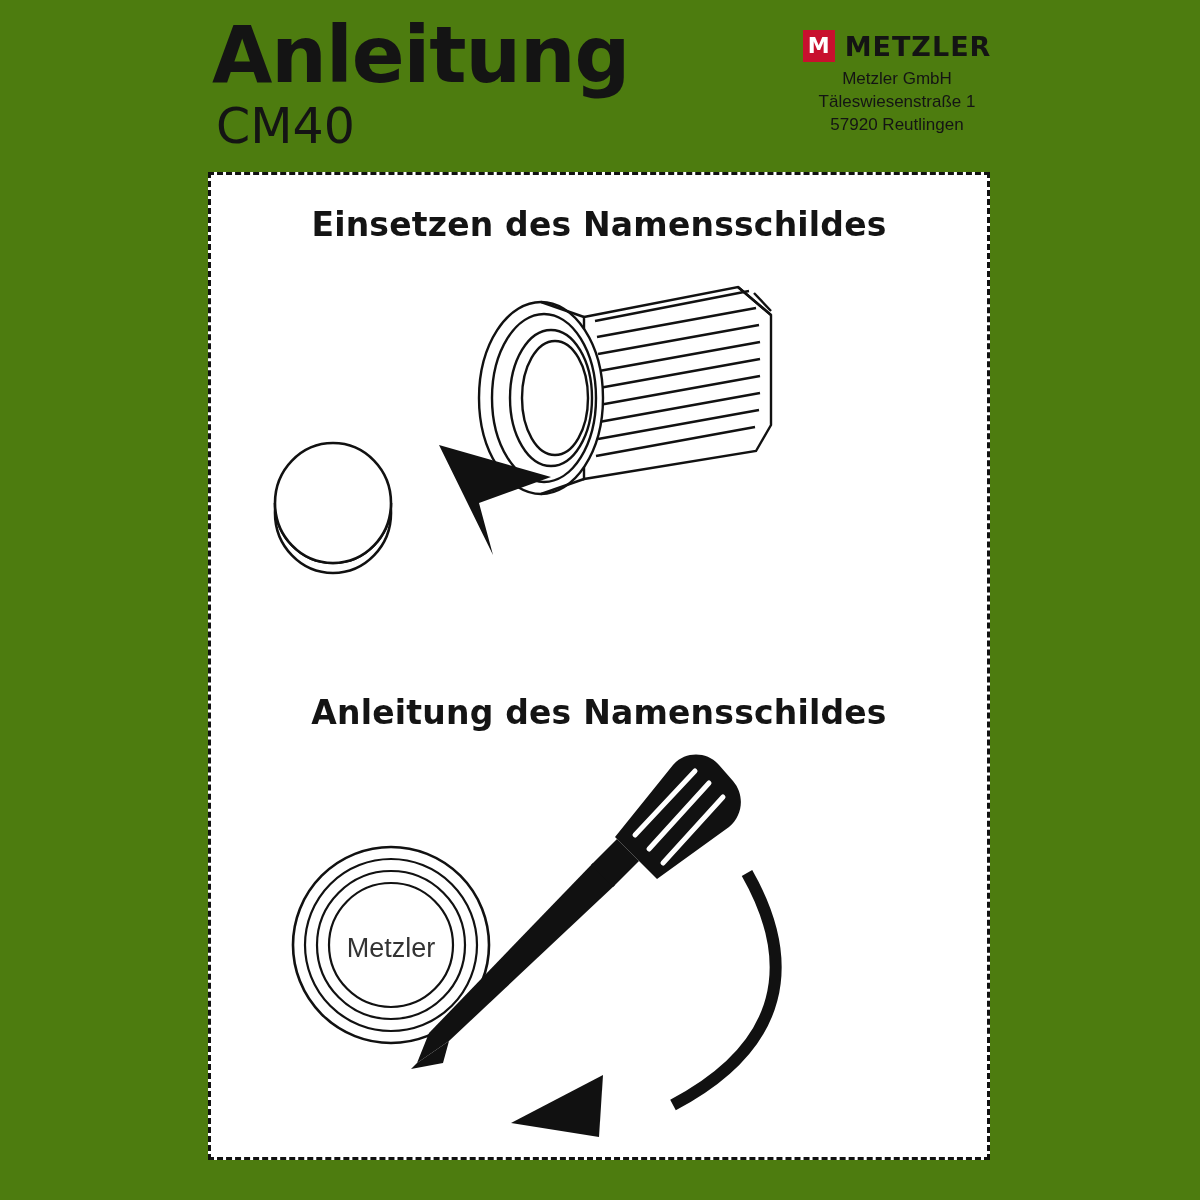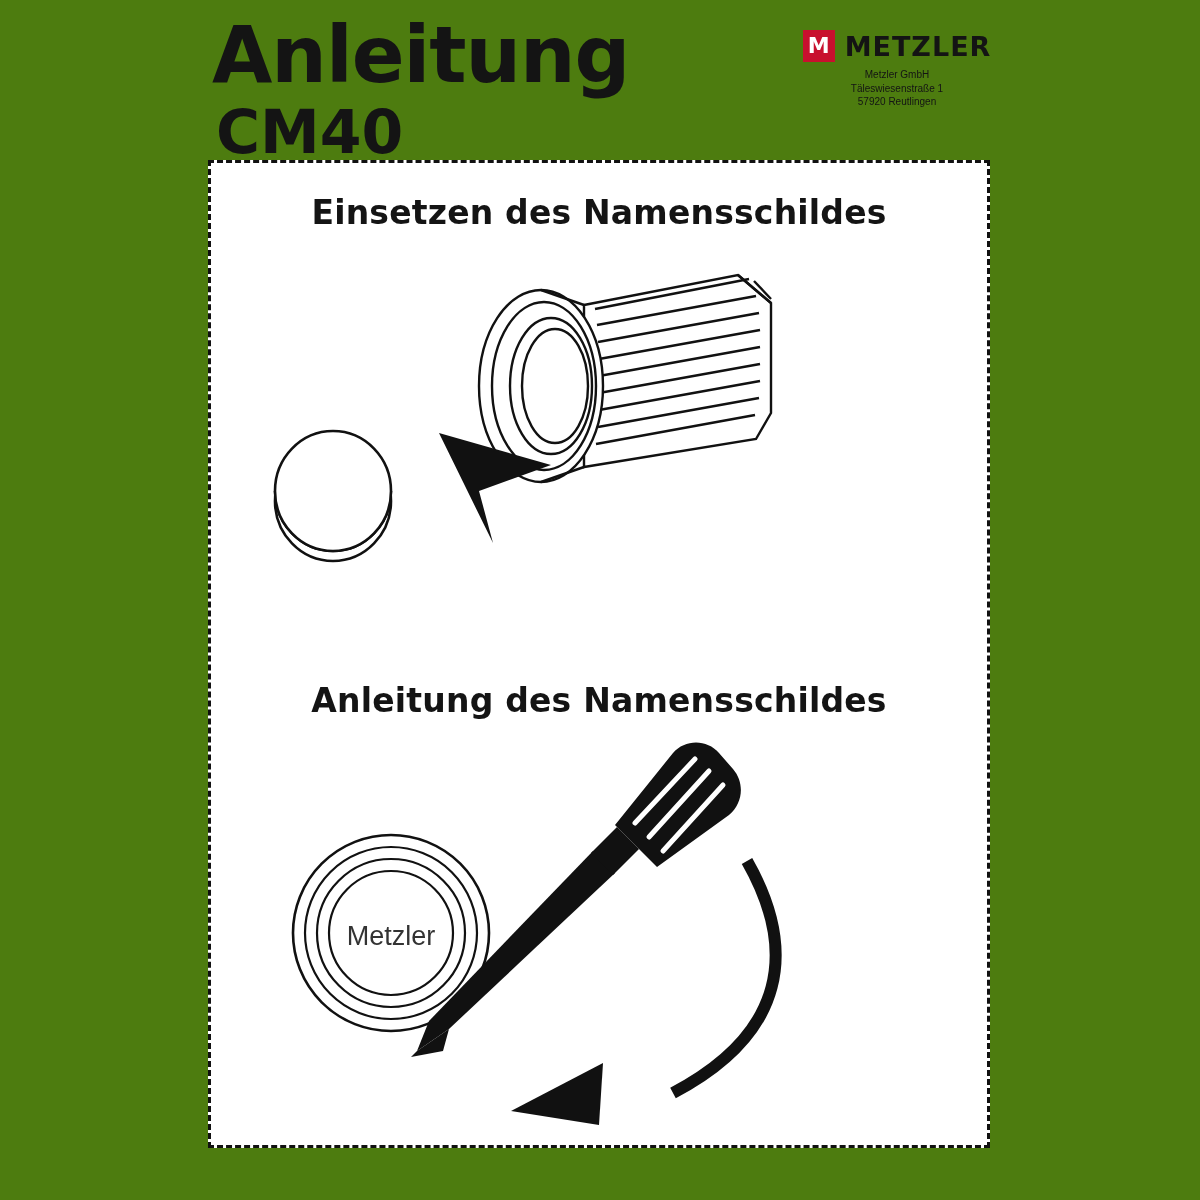--- a/index.html
+++ b/index.html
@@ -39,22 +39,22 @@
     font-family: "DejaVu Sans", sans-serif;
     font-weight: bold;
     font-size: 78px;
     letter-spacing: -1px;
     line-height: 0.95;
     color: #141414;
     margin: 0;
   }
   .doc-subtitle {
     font-family: "DejaVu Sans", sans-serif;
-    font-weight: bold;
-    font-size: 60px;
+    font-weight: normal;
+    font-size: 49px;
     letter-spacing: 0px;
     line-height: 1;
     margin: 10px 0 0 4px;
     color: #141414;
   }
 
   .brand {
     position: absolute;
     right: 188px;
     top: 30px;
@@ -80,31 +80,31 @@
   }
   .brand-name {
     font-family: "DejaVu Sans", sans-serif;
     font-weight: bold;
     font-size: 27px;
     letter-spacing: 1px;
     color: #141414;
   }
   .brand-address {
     margin-top: 6px;
-    font-size: 10px;
+    font-size: 17px;
     line-height: 1.35;
     color: #141414;
   }
   .brand-address div { white-space: nowrap; }
 
   
   .panel {
     position: absolute;
     left: 208px;
-    top: 160px;
+    top: 172px;
     width: 782px;
     height: 988px;
     border: 3px dashed #111111;
     box-sizing: border-box;
     background: #ffffff;
   }
 
   .section-heading {
     position: absolute;
     width: 100%;

